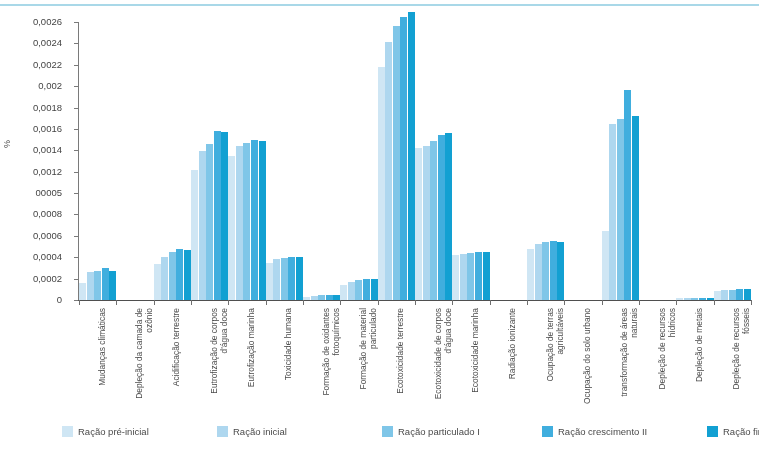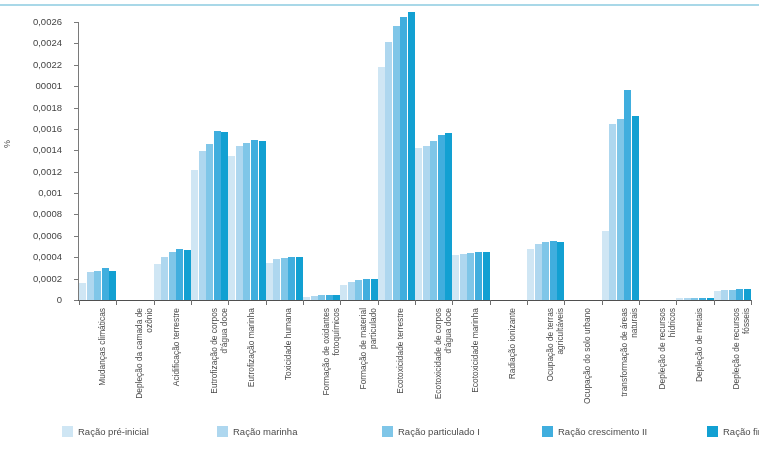--- a/index.html
+++ b/index.html
@@ -93,26 +93,26 @@
 
 <div id="chartWrap">
 
   <div class="ylabel">%</div>
   <div id="yticks">
       <div class="ytick" style="top: 295px; right: 12px;">0</div>
       <div class="ytick" style="top: 273.615px; right: 12px;">0,0002</div>
       <div class="ytick" style="top: 252.231px; right: 12px;">0,0004</div>
       <div class="ytick" style="top: 230.846px; right: 12px;">0,0006</div>
       <div class="ytick" style="top: 209.462px; right: 12px;">0,0008</div>
-      <div class="ytick" style="top: 188.077px; right: 12px;">0,001</div>
+      <div class="ytick" style="top: 188.077px; right: 12px;">00005</div>
       <div class="ytick" style="top: 166.692px; right: 12px;">0,0012</div>
       <div class="ytick" style="top: 145.308px; right: 12px;">0,0014</div>
       <div class="ytick" style="top: 123.923px; right: 12px;">0,0016</div>
       <div class="ytick" style="top: 102.538px; right: 12px;">0,0018</div>
-      <div class="ytick" style="top: 81.1538px; right: 12px;">00001</div>
+      <div class="ytick" style="top: 81.1538px; right: 12px;">0,002</div>
       <div class="ytick" style="top: 59.7692px; right: 12px;">0,0022</div>
       <div class="ytick" style="top: 38.3846px; right: 12px;">0,0024</div>
       <div class="ytick" style="top: 17px; right: 12px;">0,0026</div>
     </div>
 
   <div id="axisV"></div>
   <div id="axisH"></div>
 
   <div id="plot">
       <div class="group" style="left: -0.0333333px; width: 37.4px;">
@@ -284,21 +284,21 @@
       <div class="xlab" style="left: 636.333px; width: 96px;">Depleção de recursos fósseis</div>
     </div>
 
   <div id="legend">
       <div class="leg" style="left: 0px;">
         <span class="legsw" style="background: rgb(207, 230, 244);"></span>
         <span>Ração pré-inicial</span>
       </div>
       <div class="leg" style="left: 155px;">
         <span class="legsw" style="background: rgb(174, 215, 239);"></span>
-        <span>Ração marinha</span>
+        <span>Ração inicial</span>
       </div>
       <div class="leg" style="left: 320px;">
         <span class="legsw" style="background: rgb(127, 198, 232);"></span>
         <span>Ração particulado I</span>
       </div>
       <div class="leg" style="left: 480px;">
         <span class="legsw" style="background: rgb(64, 174, 222);"></span>
         <span>Ração crescimento II</span>
       </div>
       <div class="leg" style="left: 645px;">

